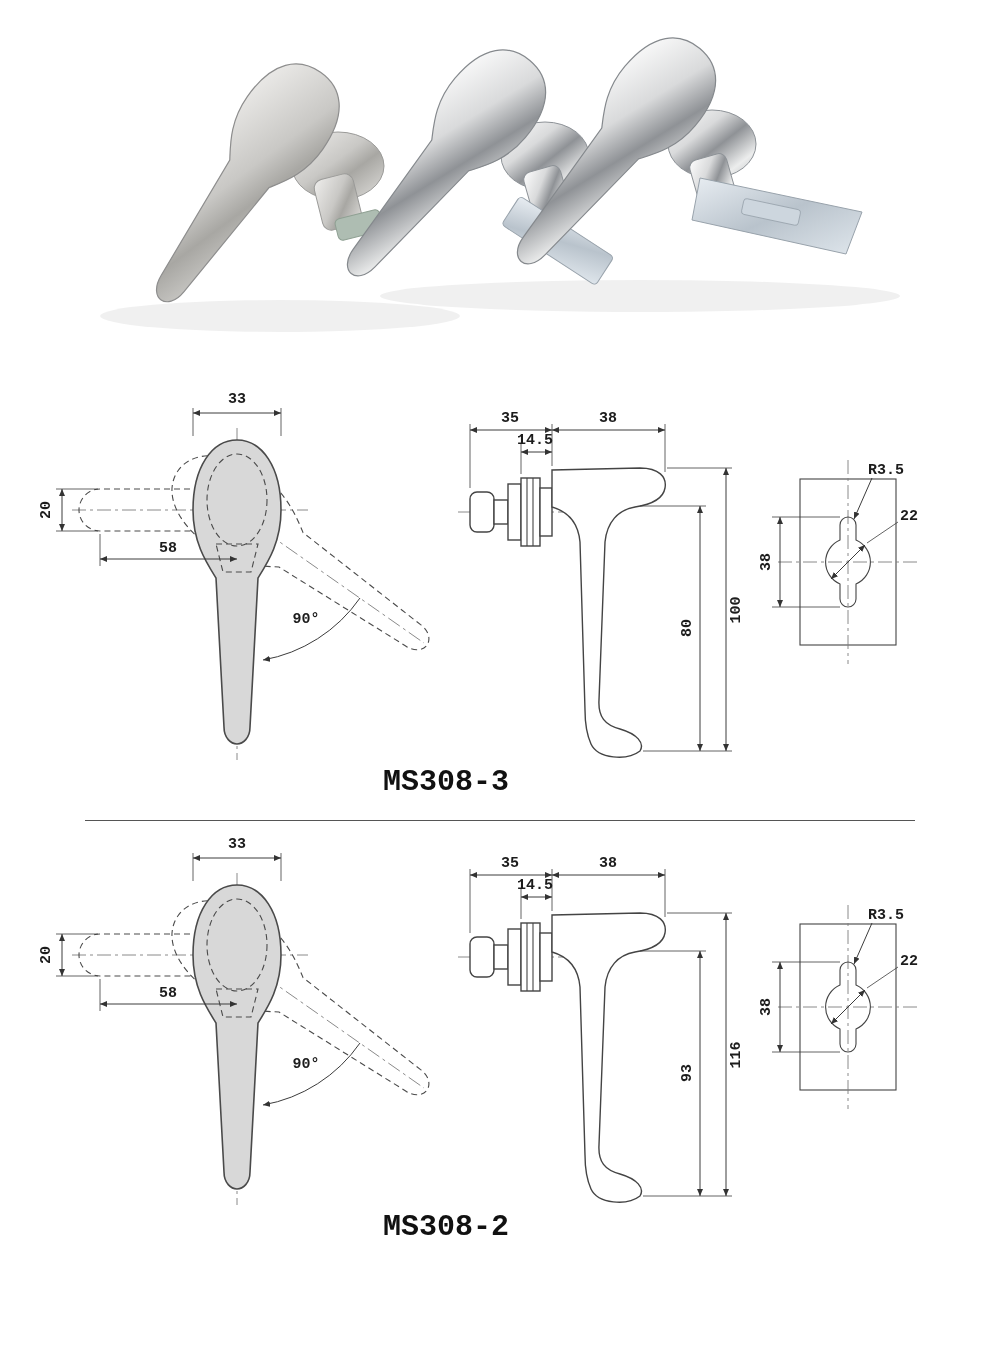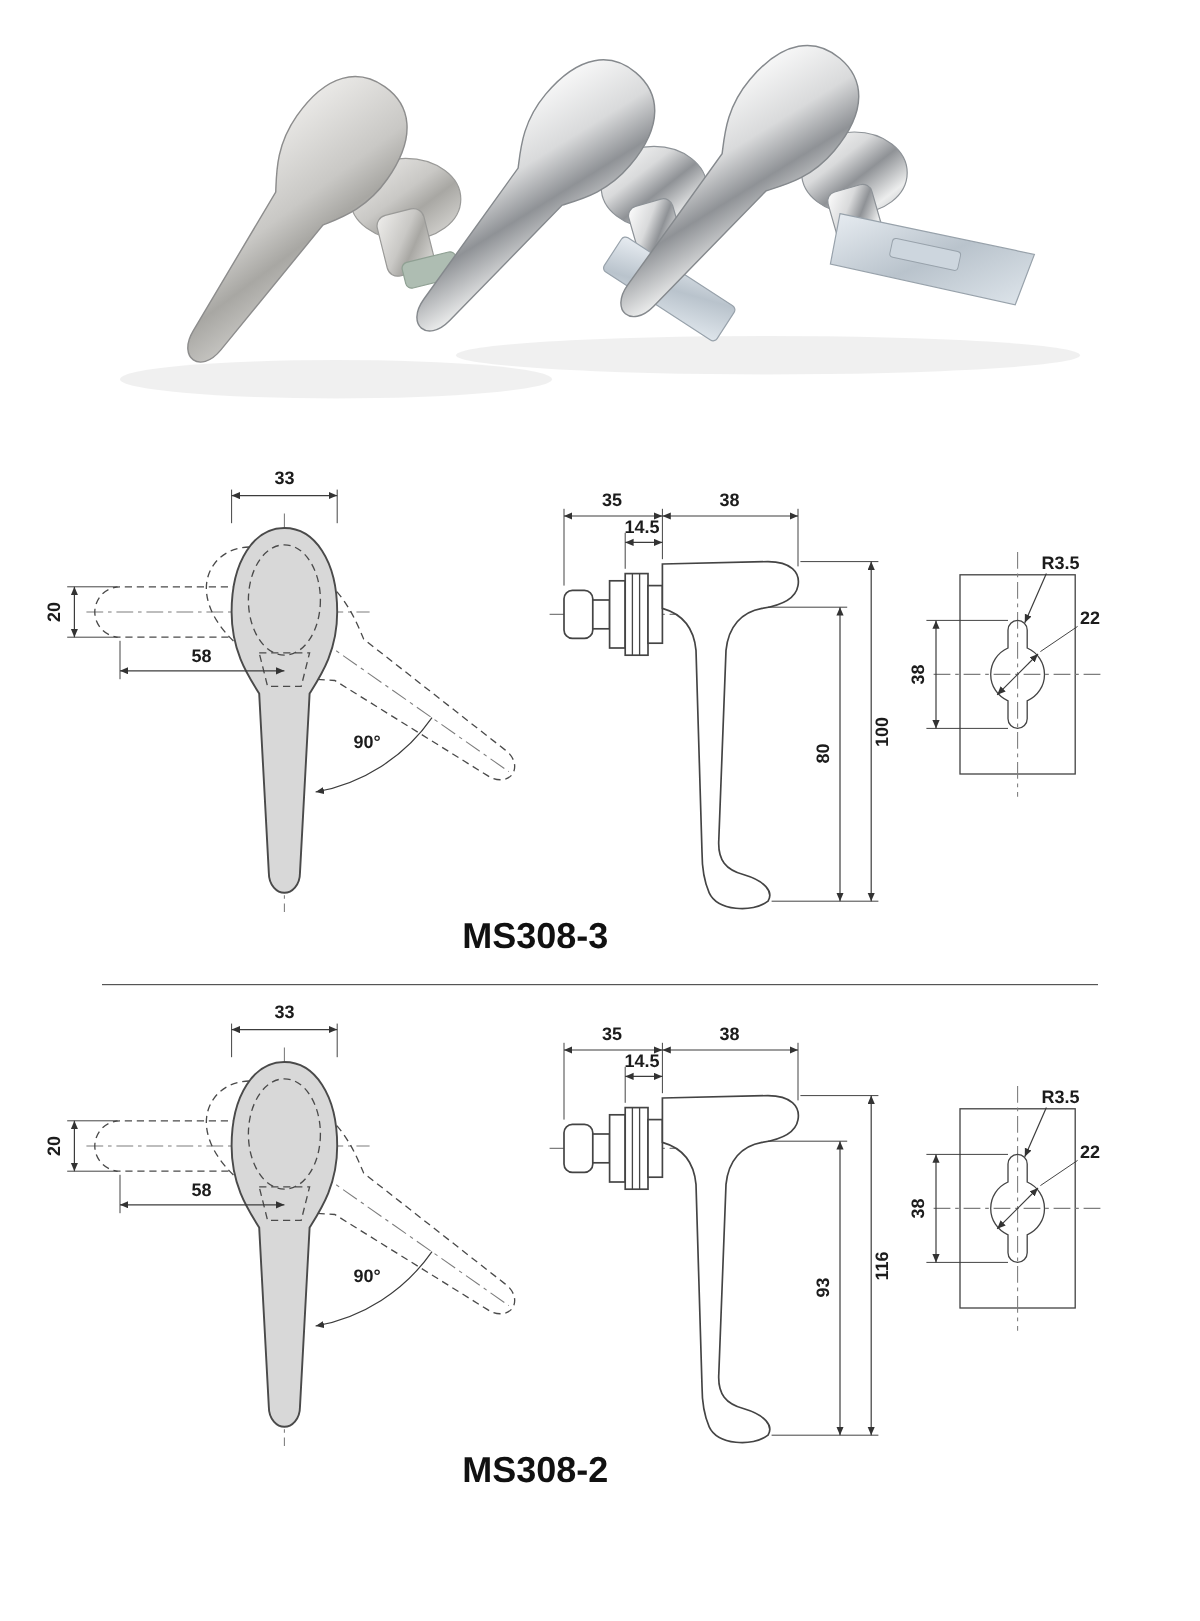--- a/index.html
+++ b/index.html
@@ -1,17 +1,17 @@
 <!DOCTYPE html>
 <html><head>
 <meta charset="utf-8">
 <style>
   html,body{margin:0;padding:0;background:#ffffff;}
   #page{width:1000px;height:1351px;background:#ffffff;position:relative;overflow:hidden;
-        font-family:Liberation Sans, sans-serif;}
+        font-family:Liberation Mono, monospace;}
   svg{display:block;}
   .photo{margin-top:8px;}
   .drawing{margin-top:4px;}
   .solid{fill:#d8d8d8;stroke:#4a4a4a;stroke-width:1.6;}
   .dash{fill:none;stroke:#4a4a4a;stroke-width:1.1;stroke-dasharray:6 4;}
   .cl{fill:none;stroke:#7d7d7d;stroke-width:0.9;stroke-dasharray:14 4 3 4;}
   .edge{fill:#ffffff;stroke:#444444;stroke-width:1.4;}
   .edge2{fill:none;stroke:#444444;stroke-width:1.1;}
   .dim-l{stroke:#3c3c3c;stroke-width:1;fill:none;}
   .ext{stroke:#3c3c3c;stroke-width:0.8;}

